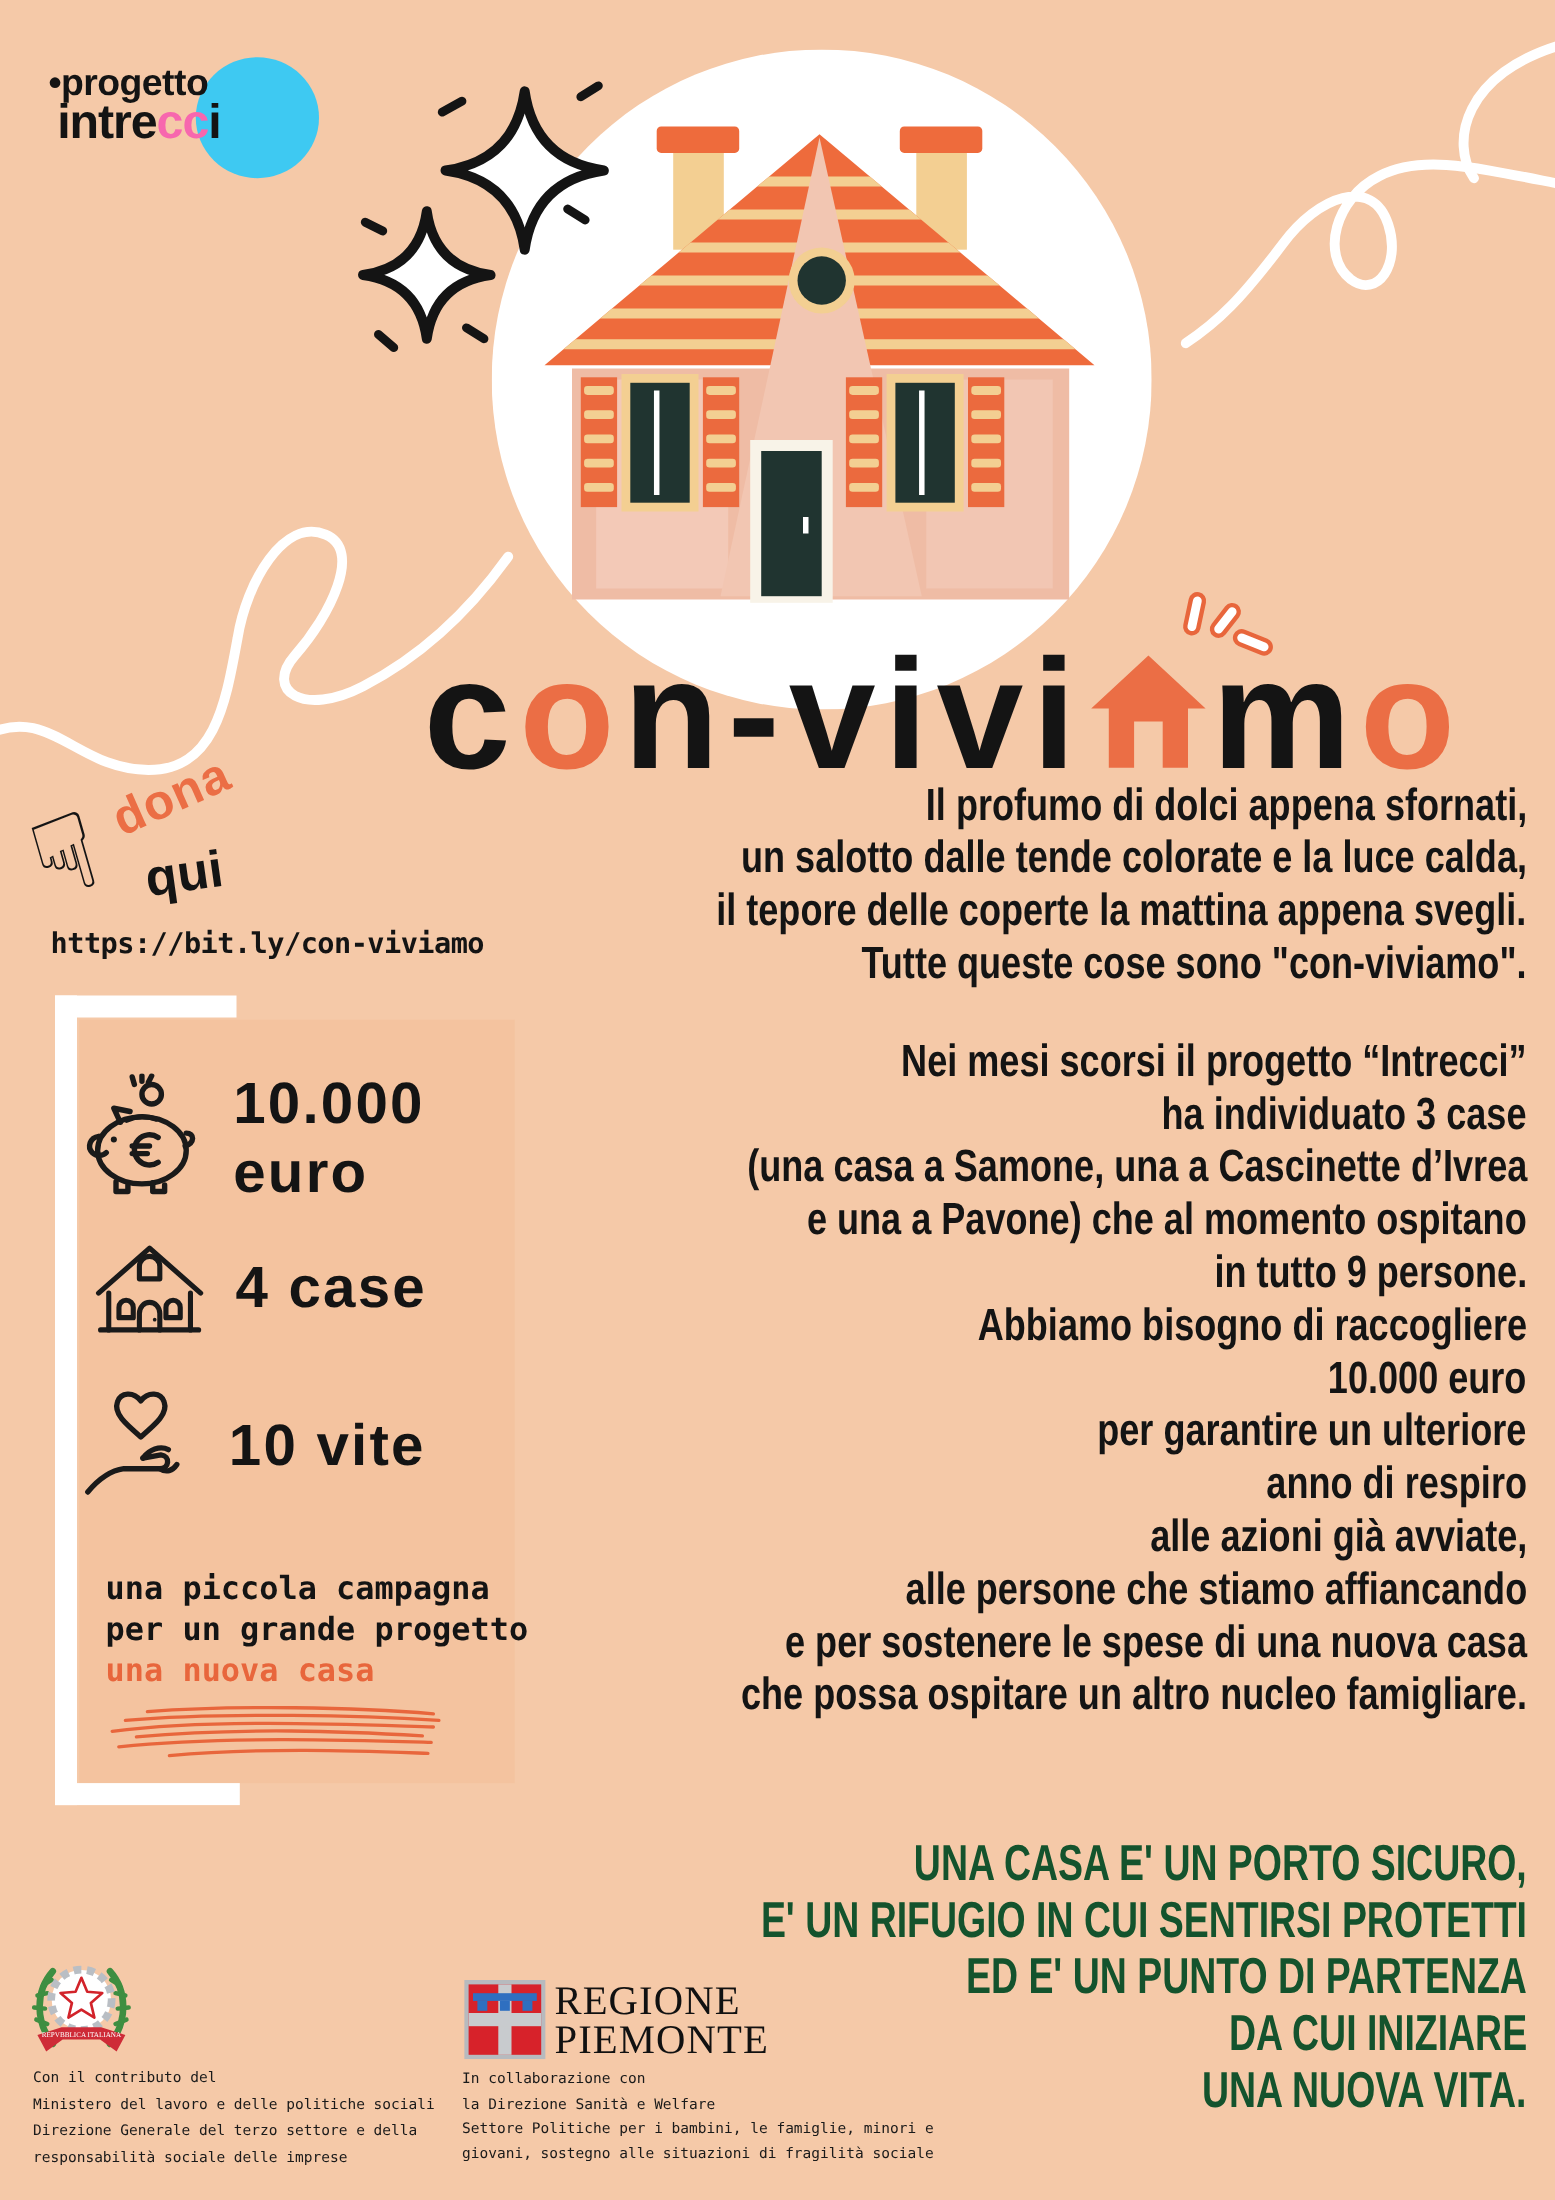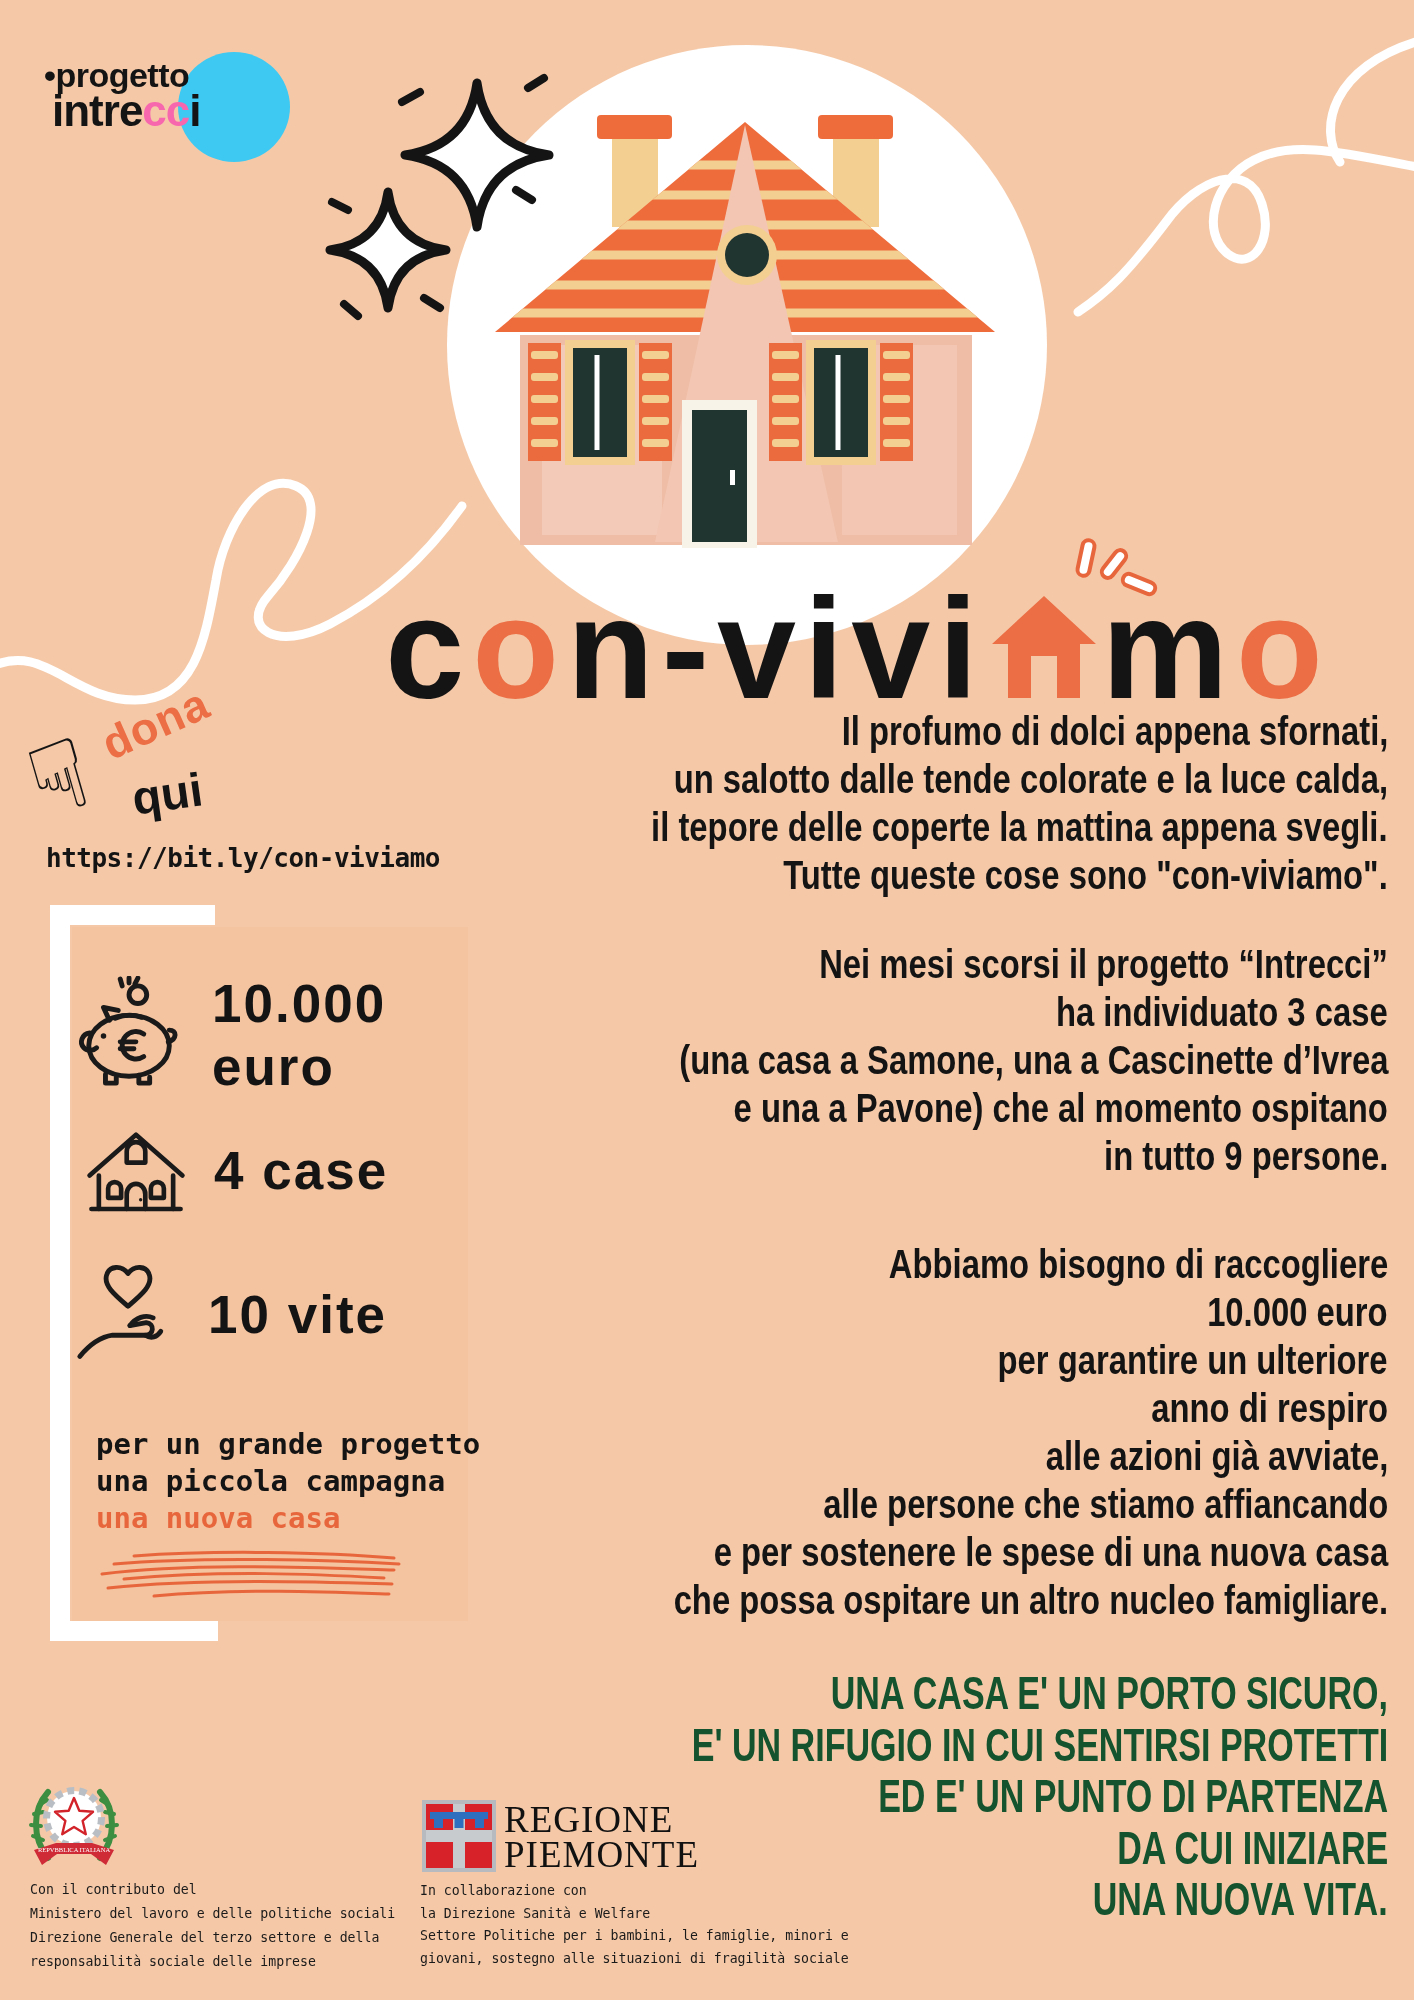--- a/index.html
+++ b/index.html
@@ -59,21 +59,21 @@
   
   .caption{left:96px;top:1426px;font-family:"DejaVu Sans Mono", monospace;
            font-size:29px;font-weight:700;line-height:37px;}
   .caption .hl{color:#E8663C;}
   .scribble{left:94px;top:1548px;width:312px;height:58px;}
 
   
   .bodycol{right:26px;top:707px;display:flex;flex-direction:column;align-items:flex-end;}
   .para{display:flex;flex-direction:column;align-items:flex-end;}
   .para.p1{margin-bottom:41px;}
-  .para.p2{margin-bottom:60px;justify-content:center;}
+  .para.p2{justify-content:center;}
   .ln{font-size:41px;font-weight:700;line-height:48px;white-space:nowrap;
       transform:scaleX(0.8);transform-origin:100% 50%;}
 
   
   .quote{right:26px;top:1668px;display:flex;flex-direction:column;align-items:flex-end;color:#14532d;}
   .qln{font-size:46px;font-weight:700;line-height:51.5px;white-space:nowrap;
        transform:scaleX(0.74);transform-origin:100% 50%;}
 
   
   .emblem{left:28px;top:1770px;width:92px;height:104px;}
@@ -271,22 +271,22 @@
         <path d="M 56,52 C 42,40 30,30 34,19 C 37,10 49,9 56,18 C 63,9 75,10 78,19 C 82,30 70,40 56,52 Z"></path>
         <path d="M 6,104 C 16,92 26,84 40,82 L 74,82 C 83,82 84,70 75,69 L 58,72"></path>
         <path d="M 58,72 C 64,64 74,60 82,64"></path>
         <path d="M 74,82 C 80,86 86,84 90,78"></path>
       </g>
     </svg>
     <div class="stat-text">10 vite</div>
   </div>
 
   <div class="abs caption">
+    <div>una piccola campagna</div>
     <div>per un grande progetto</div>
-    <div>una piccola campagna</div>
     <div class="hl">una nuova casa</div>
   </div>
   <svg class="abs scribble" viewBox="0 0 312 58">
     <g fill="none" stroke="#E8663C" stroke-width="3" stroke-linecap="round">
       <path d="M 40,8 C 120,2 230,4 300,10"></path>
       <path d="M 20,16 C 110,8 240,12 305,16"></path>
       <path d="M 8,26 C 100,14 230,20 300,22"></path>
       <path d="M 30,31 C 130,22 220,26 290,30"></path>
       <path d="M 14,40 C 110,30 230,34 298,36"></path>
       <path d="M 60,48 C 150,40 240,44 295,46"></path>

